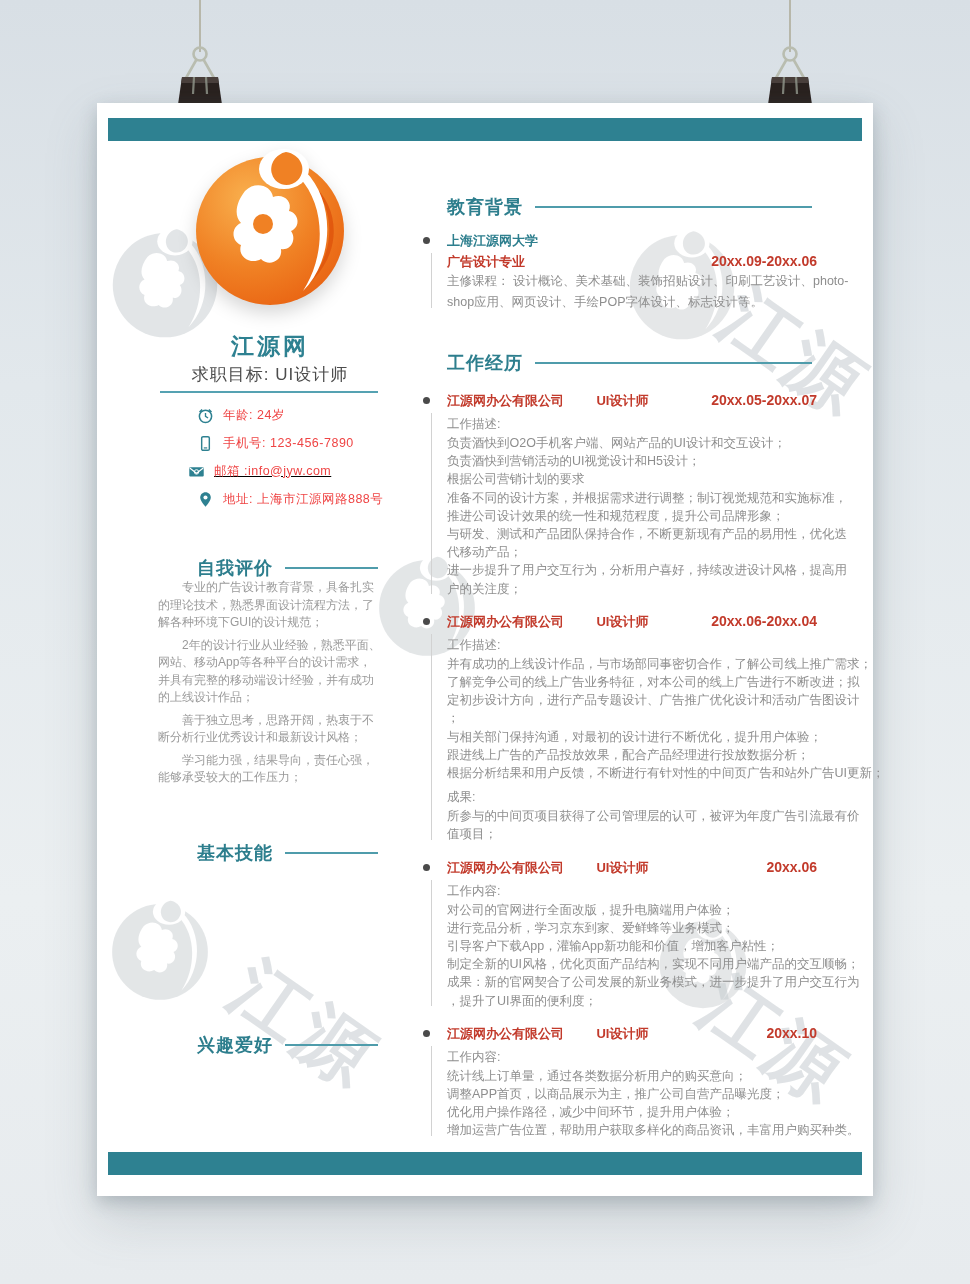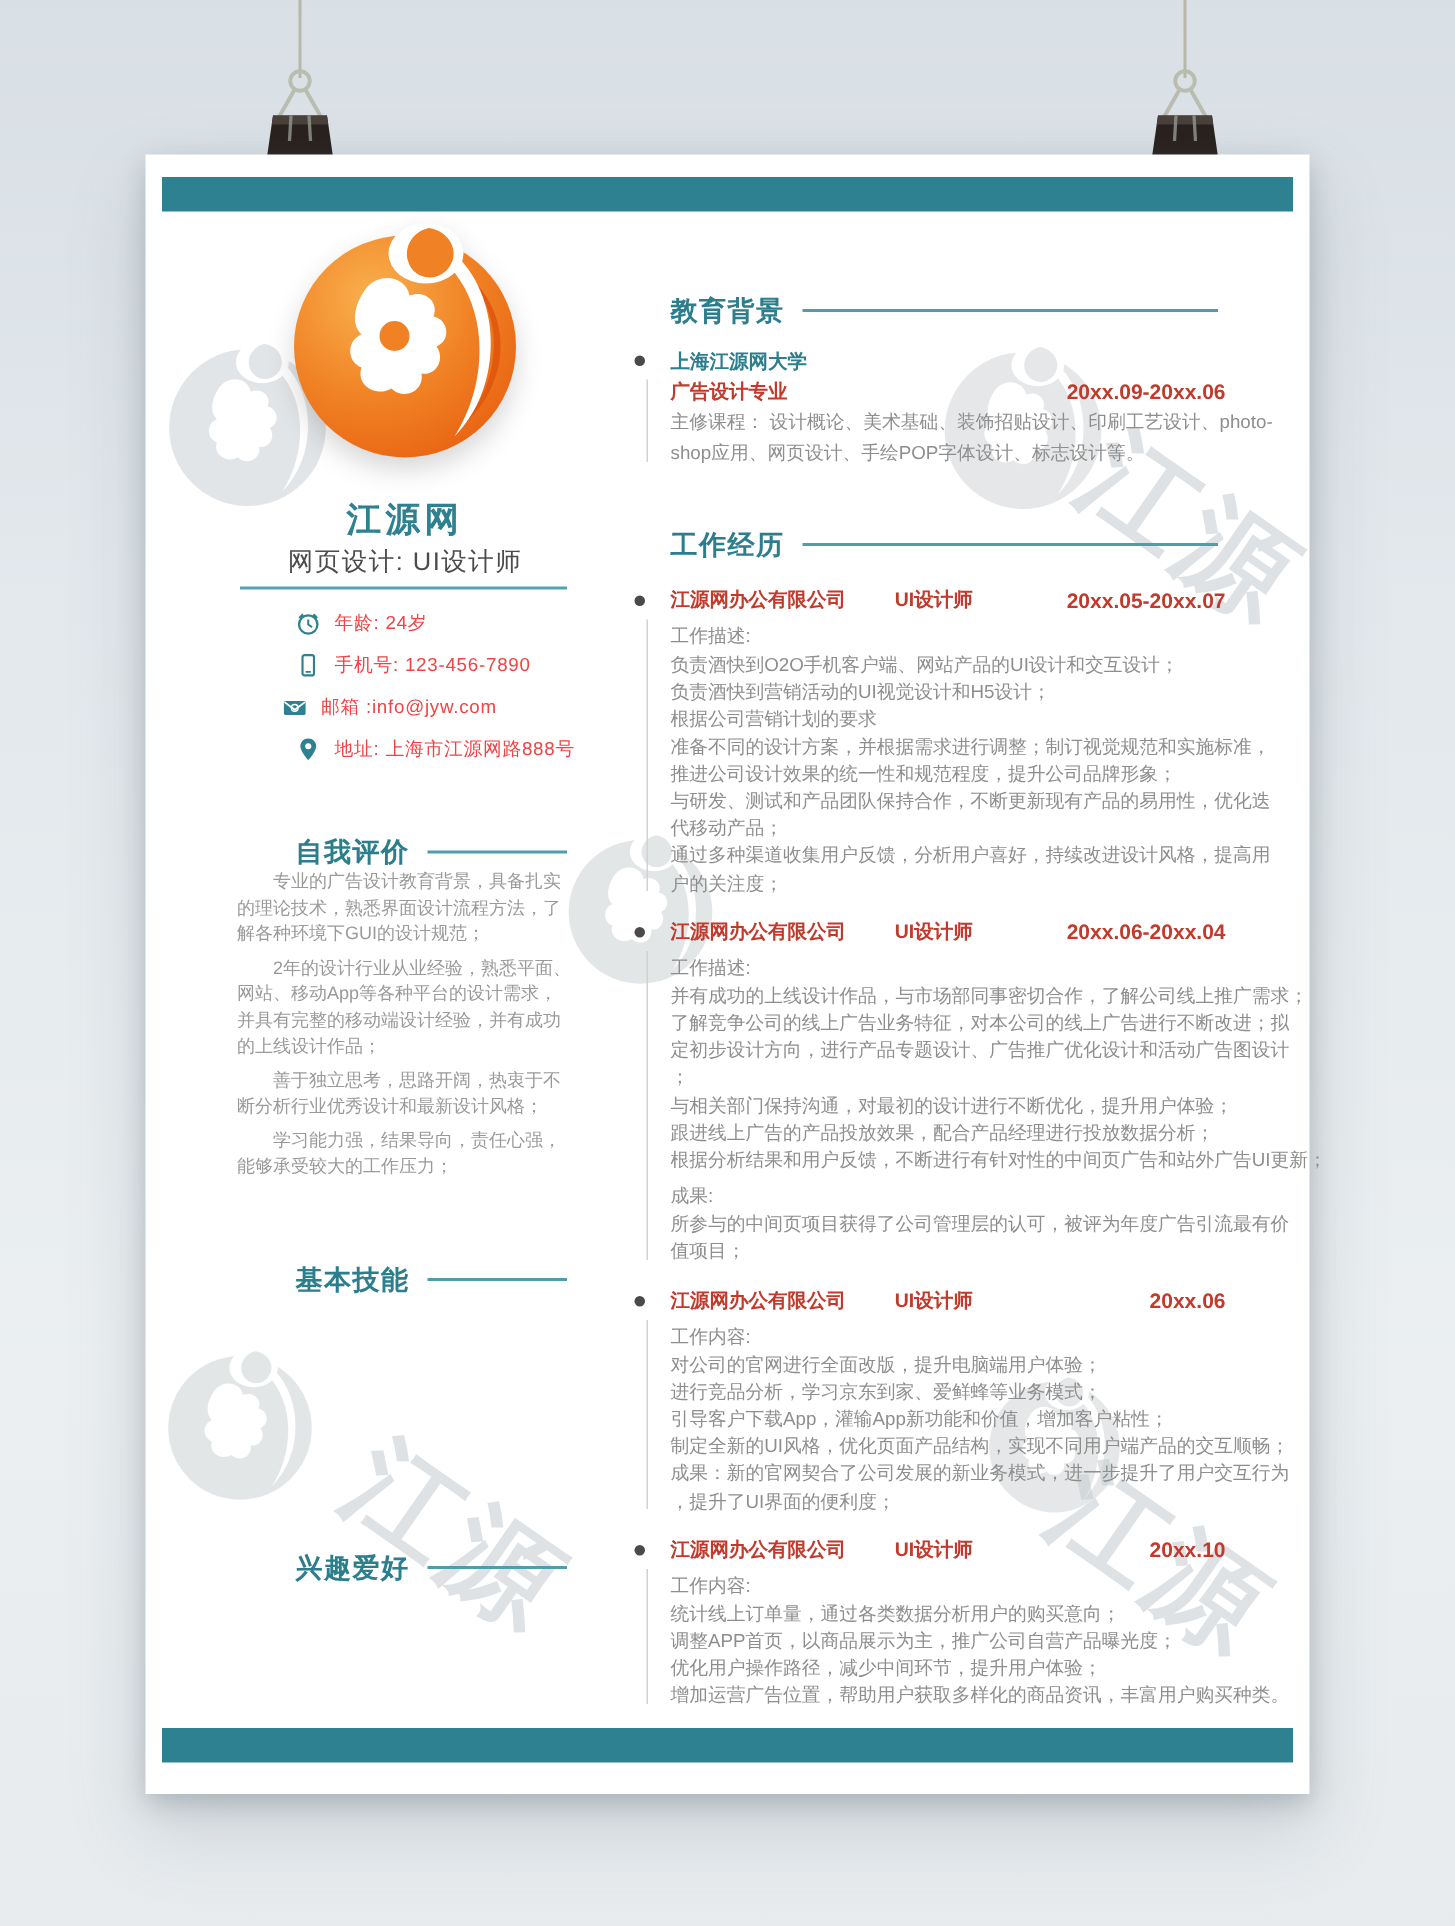--- a/index.html
+++ b/index.html
@@ -32,21 +32,21 @@
 
   
   .id-block{position:absolute;left:0;top:228px;width:346px;text-align:center;}
   .id-name{font-size:23px;font-weight:bold;color:#2e8191;letter-spacing:3px;line-height:30px;}
   .id-objective{font-size:17px;color:#4c4c4c;line-height:27px;letter-spacing:1px;}
   .id-divider{position:absolute;left:63px;top:288px;width:218px;height:2px;background:#55a2b2;}
 
   
   .contacts{position:absolute;left:100px;top:302px;width:230px;}
   .crow{display:flex;align-items:center;height:20px;margin-bottom:8px;}
-  .crow.shift{margin-left:-9px;}
+  .crow.shift{margin-left:-9px;text-decoration:underline;}
   .cicon{width:17px;height:17px;margin-right:9px;flex:0 0 17px;}
   .ctext{font-size:12.5px;color:#ef4444;white-space:nowrap;letter-spacing:.5px;}
 
   
   .heading-l,.heading-r{position:absolute;display:flex;align-items:center;font-weight:bold;color:#2d7e8d;}
   .heading-l{left:100px;width:181px;font-size:18px;letter-spacing:1px;}
   .heading-r{left:350px;width:365px;font-size:18px;letter-spacing:1px;}
   .rule{flex:1;height:2px;background:#4f9cab;margin-left:12px;}
 
   
@@ -145,21 +145,21 @@
     <path d="M126 40 C152 68 150 112 122 142 C158 112 156 64 126 40 Z" fill="#e0570d" opacity=".9"></path>
     <path d="M120 28 C150 58 150 116 118 148 C140 114 142 64 114 34 Z" fill="#ffffff"></path>
     <path d="M60 48 C70 38 86 42 88 54 C98 50 108 58 104 68 C114 70 116 84 106 88 C112 96 106 108 96 106 C98 118 84 124 76 116 C66 122 52 114 56 102 C46 98 46 84 56 80 C48 72 52 58 60 48 Z" fill="#ffffff"></path>
     <circle cx="78" cy="81" r="10" fill="#f08124"></circle>
     <ellipse cx="99" cy="26" rx="25" ry="20" fill="#ffffff"></ellipse>
     <path d="M101 9 C115 11 123 26 113 37 C104 46 90 42 87 31 C84 21 91 11 101 9 Z" fill="#f08124"></path>
   </svg>
 
   <div class="id-block">
     <div class="id-name">江源网</div>
-    <div class="id-objective">网页设计: UI设计师</div>
+    <div class="id-objective">求职目标: UI设计师</div>
   </div>
   <div class="id-divider"></div>
 
   <div class="contacts">
     <div class="crow">
       <svg class="cicon" viewBox="0 0 20 20">
         <circle cx="10" cy="11" r="7.2" fill="none" stroke="#2e8191" stroke-width="1.8"></circle>
         <path d="M10 7 L10 11 L13 13" fill="none" stroke="#2e8191" stroke-width="1.6"></path>
         <path d="M6 3 L3 6 M14 3 L17 6" stroke="#2e8191" stroke-width="1.8"></path>
       </svg>
@@ -250,21 +250,21 @@
               <div class="bhead">工作描述:</div>
               <div>
 
               <div class="line">负责酒快到O2O手机客户端、网站产品的UI设计和交互设计；</div>
               <div class="line">负责酒快到营销活动的UI视觉设计和H5设计；</div>
               <div class="line">根据公司营销计划的要求</div>
               <div class="line">准备不同的设计方案，并根据需求进行调整；制订视觉规范和实施标准，</div>
               <div class="line">推进公司设计效果的统一性和规范程度，提升公司品牌形象；</div>
               <div class="line">与研发、测试和产品团队保持合作，不断更新现有产品的易用性，优化迭</div>
               <div class="line">代移动产品；</div>
-              <div class="line">通过多种渠道收集用户反馈，分析用户喜好，持续改进设计风格，提高用</div>
+              <div class="line">进一步提升了用户交互行为，分析用户喜好，持续改进设计风格，提高用</div>
               <div class="line">户的关注度；</div>
             </div>
             </div>
           </div>
       </div>
 
       <div class="entry">
         <span class="bullet"></span>
         <span class="vline"></span>
         <div class="ehead">

